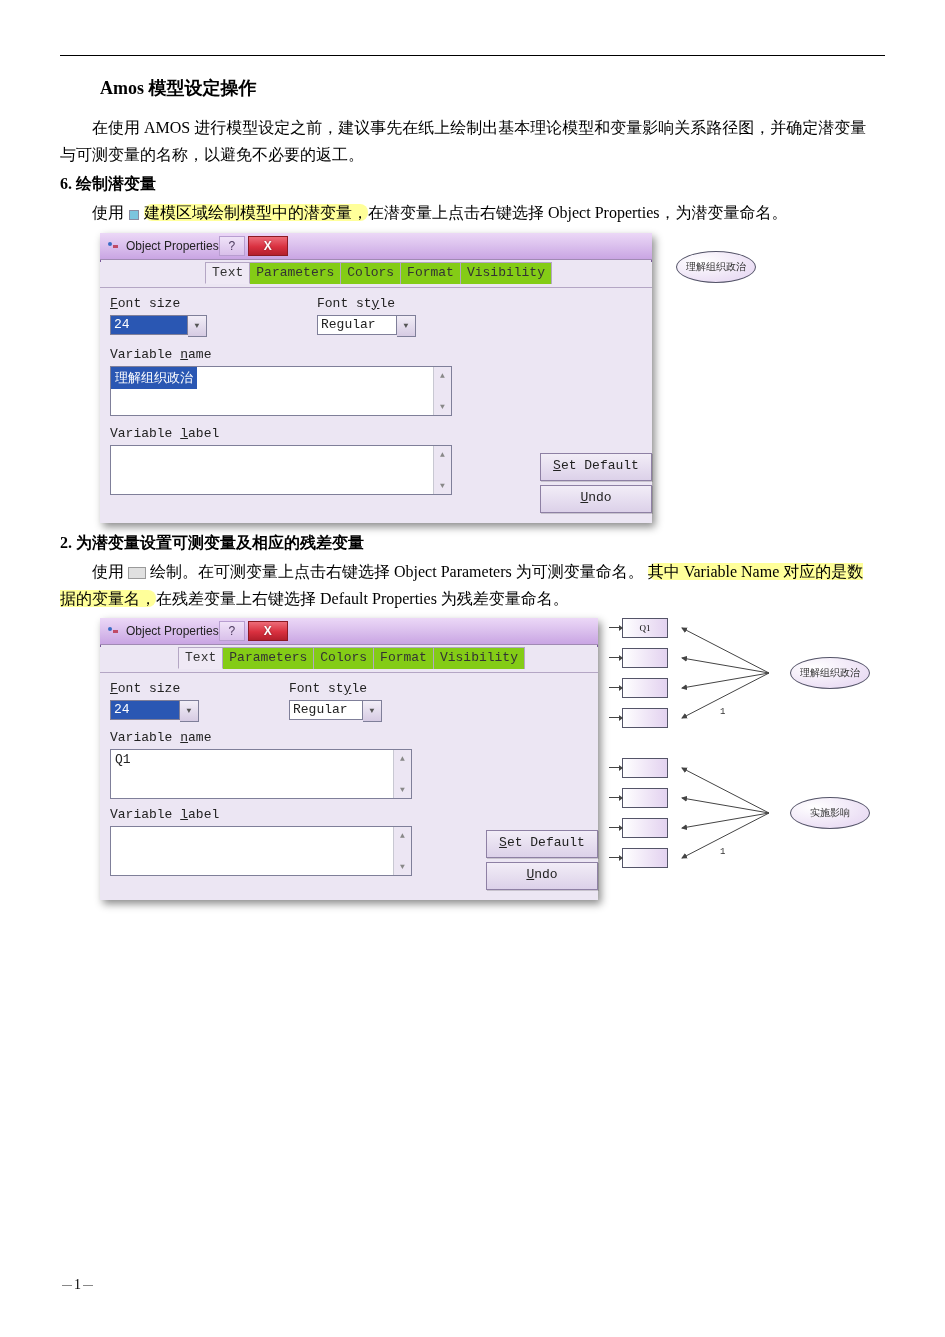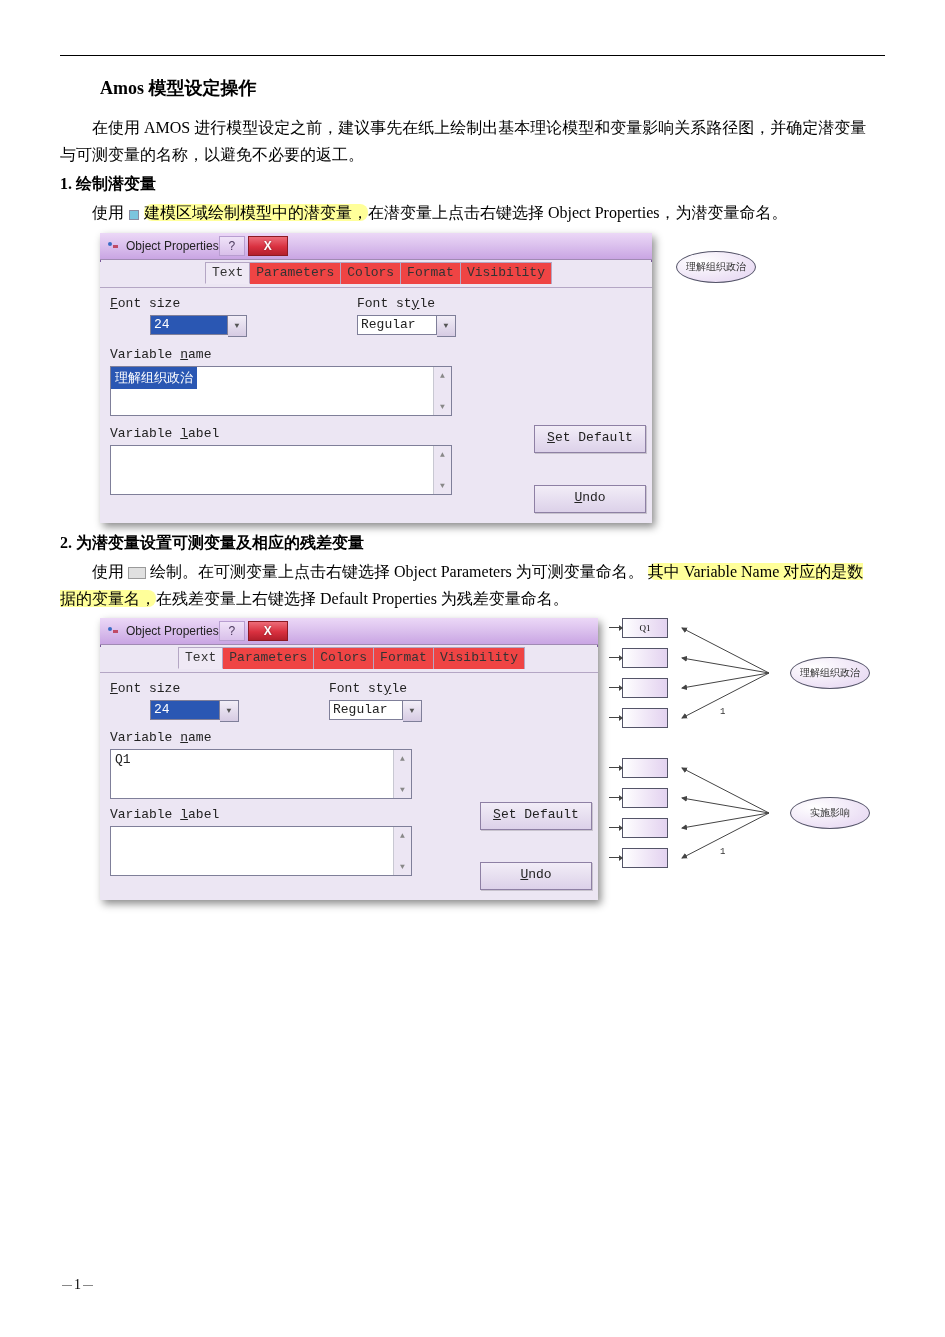--- a/index.html
+++ b/index.html
@@ -132,21 +132,21 @@
     display:flex;
     margin: 2px 0 4px 4px;
     font-family: "Courier New", monospace;
     font-size: 13px;
     justify-content: center;
   }
   .tab {
     padding: 2px 6px 3px 6px;
     border: 1px solid #b4a6c4;
     border-bottom: none;
-    background: #ef4444;
+    background: #84cc16;
     margin-right: -1px;
     color: #333;
   }
   .tab.active {
     background: #efe9f5;
     position: relative;
     z-index: 2;
     border-bottom: 1px solid #efe9f5;
   }
   .tabrule {
@@ -176,21 +176,20 @@
     background:#fff;
     height:18px;
     padding: 0 3px;
     font-family: "Courier New", monospace;
     font-size:13px;
     line-height:18px;
   }
   .combo-input.sel {
     background:#2a57b3;
     color:#fff;
-    margin-left:40px;
   }
   .combo-btn {
     width:18px; height:20px;
     border:1px solid #7f7f99;
     border-left:none;
     background: linear-gradient(#f2eef7,#d6cbe3);
     display:flex;align-items:center;justify-content:center;
     font-size:8px; color:#555;
   }
 
@@ -214,22 +213,22 @@
     width:17px; border-left:1px solid #c8c8d2;
     display:flex; flex-direction:column; justify-content:space-between;
     background:#ece6f3;
   }
   .sb-arrow {
     height:17px; display:flex;align-items:center;justify-content:center;
     font-size:8px; color:#888; background:#ece6f3;
   }
 
   .btn-stack {
-    position:absolute; right:6px; bottom:10px;
-    display:flex; flex-direction:column; gap:32px;
+    position:absolute; right:0; bottom:10px;
+    display:flex; flex-direction:column; gap:4px;
   }
   .dlg-btn {
     width: 110px; height: 26px;
     border:1px solid #8e80a4;
     background: linear-gradient(#f2edf7,#dcd1e9);
     font-family: "Courier New", monospace;
     font-size:13px;
     text-align:center;
     line-height:24px;
     box-shadow: 1px 1px 0 rgba(0,0,0,.15);
@@ -304,21 +303,21 @@
 </head>
 <body>
 
 <div class="page">
   <div class="hr-top"></div>
 
   <h2 class="title">Amos 模型设定操作</h2>
 
   <p class="para">在使用 AMOS 进行模型设定之前，建议事先在纸上绘制出基本理论模型和变量影响关系路径图，并确定潜变量与可测变量的名称，以避免不必要的返工。</p>
 
-  <p class="sec-head no-indent">1. 绘制潜变量</p>
+  <p class="sec-head no-indent">6. 绘制潜变量</p>
   <p class="para">
     <span>使用</span>
     <span class="inline-icon-blue"></span>
     <span class="hl-yellow">建模区域绘制模型中的潜变量，</span><span>在潜变量上点击右键选择 Object Properties，为潜变量命名。</span>
   </p>
 
   <div class="fig-row">
     <div class="dialog">
       <div class="titlebar">
         <div class="tb-left">

